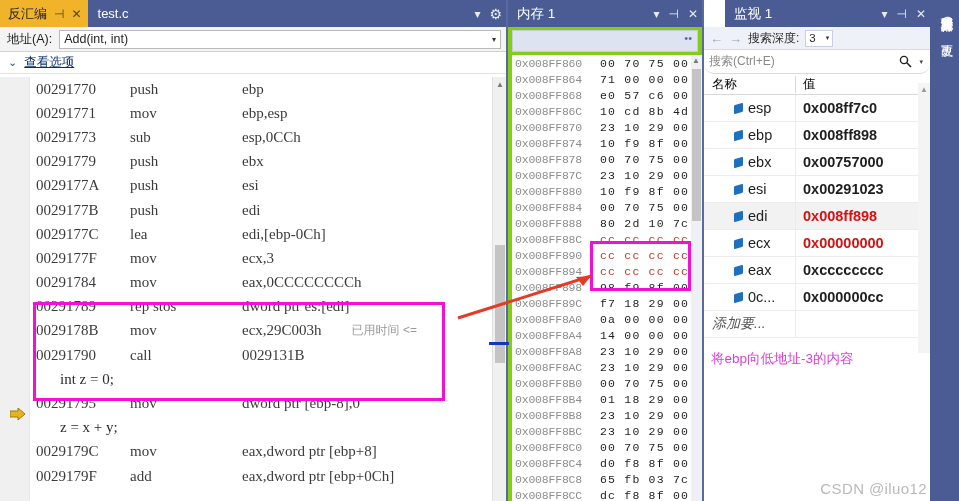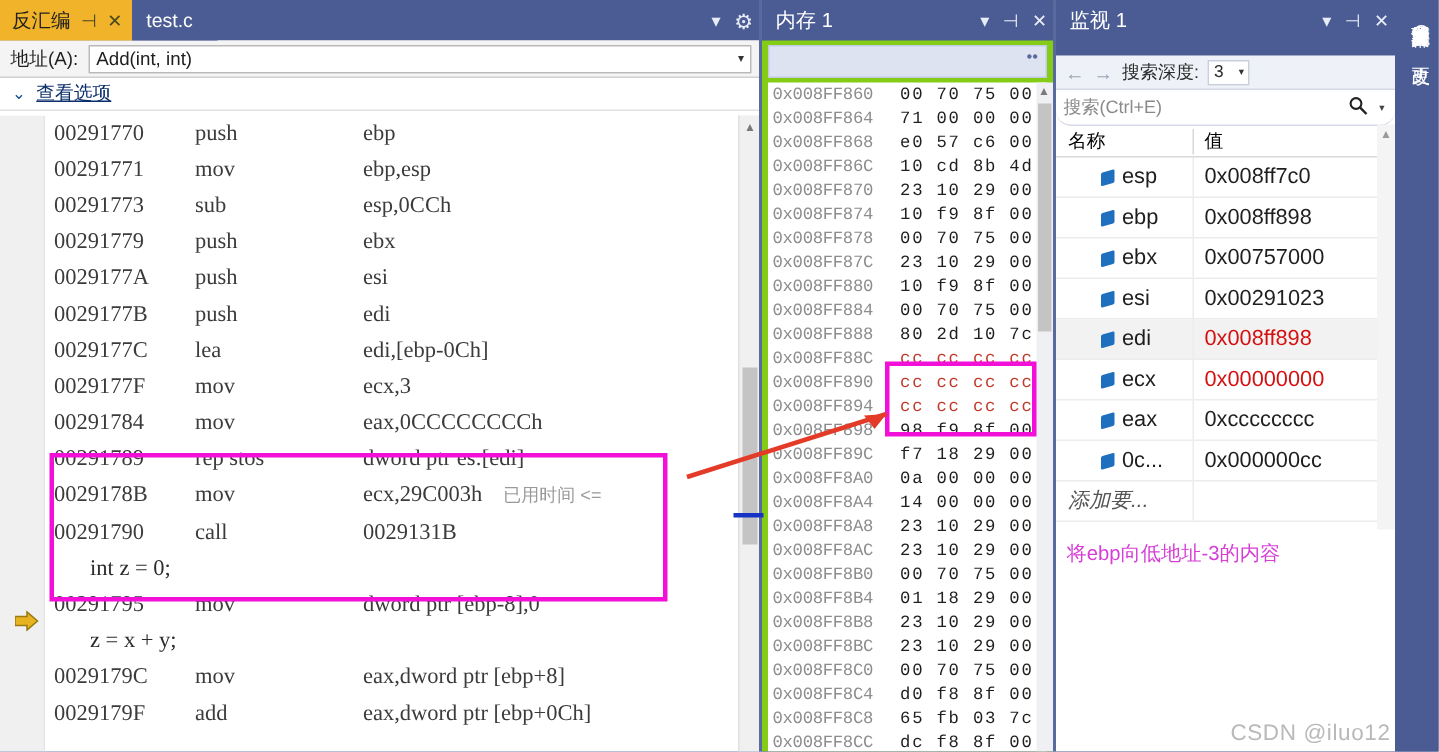--- a/index.html
+++ b/index.html
@@ -72,21 +72,21 @@
   #codearea {
     position: absolute; left: 30px; top: 0; right: 14px; height: 100%;
     font-family: "Liberation Serif", serif;
   }
   .cl { height: 24.2px; display: flex; align-items: center;
         font-size: 15px; color: #3b3b3b; white-space: pre; }
   .cl .a { display: inline-block; width: 100px; padding-left: 6px; }
   .cl .m { display: inline-block; width: 112px; }
   .cl .o { display: inline-block; }
   .cl.src { color: #2b2b2b; padding-left: 30px; }
-  .elapsed { color: #9a9a9a; font-size: 12px; margin-left: 14px;
+  .elapsed { color: #9a9a9a; font-size: 12px; margin-left: 30px;
              font-family: "Liberation Sans", sans-serif; }
 
   #magenta-box {
     position: absolute; left: 33px; top: 225px; width: 412px; height: 99px;
     border: 3px solid #f20fd8; pointer-events: none;
   }
   #ip-arrow {
     position: absolute; left: 10px; top: 330px;
     width: 0; height: 0; font-size: 17px; color: #e8b320; line-height: 1;
   }
@@ -125,21 +125,21 @@
   #mem-scroll .thumb { position: absolute; left: 1px; top: 14px; width: 9px; height: 152px; background: #c4c4c4; }
   #mem-magenta {
     position: absolute; left: 590px; top: 241px; width: 101px; height: 50px;
     border: 3px solid #f20fd8; pointer-events: none; z-index: 30;
   }
   #red-arrow { position: absolute; left: 455px; top: 272px; z-index: 31; pointer-events: none; }
   #blue-tick { position: absolute; left: 489px; top: 342px; width: 20px; height: 3px; background: #1633c4; z-index: 31; }
 
   
   #watch { left: 704px; top: 0; width: 226px; height: 501px; background: #ffffff; }
-  #watch-titlebar { background: #4a5c93; height: 37px; position: relative; }
+  #watch-titlebar { background: #4a5c93; height: 27px; position: relative; margin-left: 21px; }
   #watch-toolbar {
     height: 23px; display: flex; align-items: center; gap: 6px;
     padding-left: 6px; background: #eef1f7; border-bottom: 1px solid #d5dae6;
     font-size: 12px; color: #2b2b2b;
   }
   #watch-toolbar .navarrow { color: #9aa3b5; font-size: 13px; }
   .depth-sel {
     display: flex; align-items: center; gap: 10px; background: #ffffff;
     border: 1px solid #c9cfdd; height: 17px; padding: 0 3px; font-size: 11.5px;
   }
@@ -157,21 +157,21 @@
   }
   #watch-cols .c1 { width: 92px; padding-left: 8px; border-right: 1px solid #d8d8d8; }
   #watch-cols .c2 { flex: 1; padding-left: 7px; }
   .wrow {
     height: 27px; display: flex; align-items: center;
     border-bottom: 1px solid #ececec; font-size: 14.5px; color: #1e1e1e;
   }
   .wrow.sel { background: #f2f2f2; }
   .wrow .wn { width: 92px; display: flex; align-items: center; gap: 5px;
               padding-left: 30px; border-right: 1px solid #ececec; height: 100%; }
-  .wrow .wv { flex: 1; padding-left: 7px; }
+  .wrow .wv { flex: 1; padding-left: 7px; font-weight: bold; }
   .wrow .wv.red { color: #d51010; }
   .cube { width: 9px; height: 9px; background: #1f6fbf;
           transform: skewY(-16deg); border-radius: 1px; flex: 0 0 auto; }
   .wrow.addrow { font-style: italic; color: #555; font-size: 14px; }
   .wrow.addrow .wn { padding-left: 8px; }
   #watch-note {
     padding: 11px 0 0 7px; color: #d63fd6; font-size: 13.5px; line-height: 1.45;
   }
   #watch-scroll { position: absolute; right: 0; top: 83px; width: 12px; height: 270px; background: #f4f4f4; }
 

